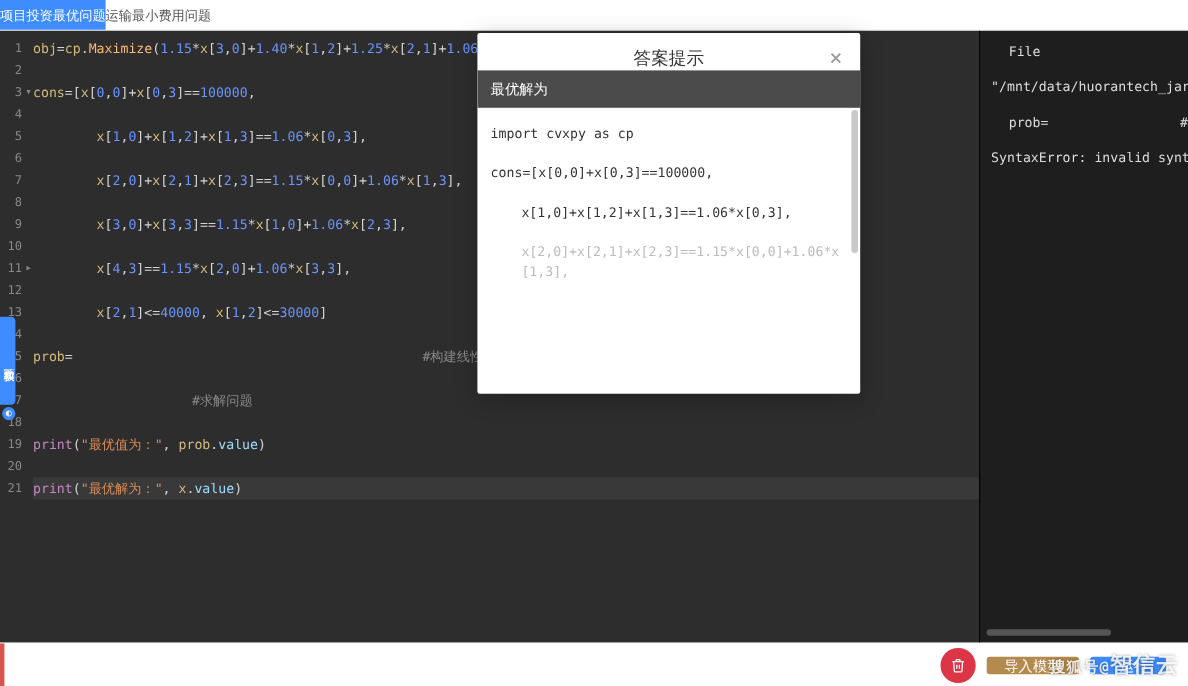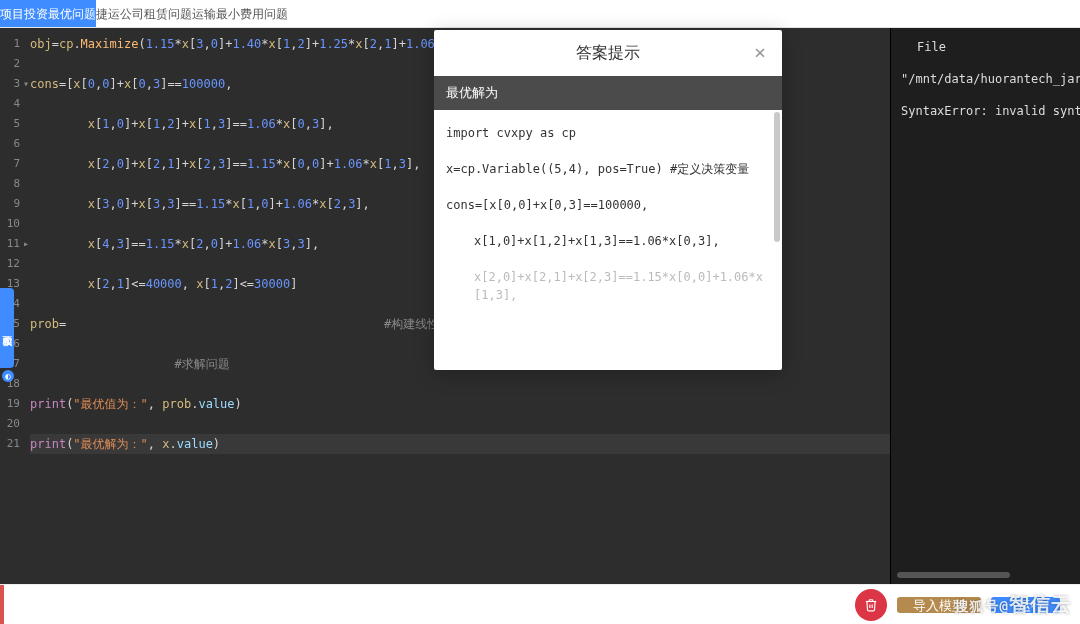--- a/index.html
+++ b/index.html
@@ -38,38 +38,37 @@
   .bottombar { height:40px; background:#fff; display:flex; align-items:center; justify-content:space-between; padding:0 20px 0 0; border-top:1px solid #eee; }
   .bb-left { flex:1; border-left:4px solid #d9534f; height:100%; }
   .bb-right { display:flex; align-items:center; gap:10px; }
   .btn { height:16px; padding:0 16px; border:none; border-radius:3px; font-size:13px; color:#fff; cursor:pointer; font-family:inherit; }
   .btn-trash { width:32px; height:32px; border-radius:50%; background:#dc3545; padding:0; display:flex; align-items:center; justify-content:center; }
   .btn-import { background:#b48a4e; }
   .btn-run { background:#3e8cff;padding-left:27px; }
 
   
   .modal { position:absolute; left:434px; top:30px; width:348px; background:#fff; box-shadow:0 4px 20px rgba(0,0,0,.25); border-radius:2px; z-index:10; overflow:hidden; }
-  .modal-head { height:46px; line-height:46px; text-align:center; color:#333; font-size:16px; position:relative; }
+  .modal-head { height:34px; line-height:46px; text-align:center; color:#333; font-size:16px; position:relative; }
   .modal-close { position:absolute; right:10px; top:10px; width:24px; height:24px; color:#999; font-size:20px; line-height:24px; text-align:center; cursor:pointer; }
   .modal-sub { background:#4b4b4b; color:#fff; font-size:13px; padding:8px 12px; }
   .modal-body { padding:14px 12px; font-family:Consolas,monospace; font-size:12px; color:#333; height:260px; overflow:hidden; position:relative; }
   .modal-body .mline { line-height:18px; margin-bottom:18px; white-space:pre-wrap; word-break:break-all; }
   .modal-body .mline.indent { padding-left:28px; }
   .modal-scroll { position:absolute; right:2px; top:2px; width:6px; height:50%; background:#c9c9c9; border-radius:3px; }
 
   
   .wm { position:absolute; right:8px; bottom:6px; font-size:20px; color:rgba(255,255,255,0.85); font-weight:bold; letter-spacing:1px; z-index:20; text-shadow:0 0 3px rgba(0,0,0,0.4); }
   .wm span.small { font-size:14px; }
 </style>
 </head>
 <body>
 
 <div class="tabs" id="tabs">
     <div class="tab active">项目投资最优问题</div>
-    <div class="tab">捷运公司租赁问题</div>
     <div class="tab">运输最小费用问题</div>
   </div>
 
 <div class="main">
   <div class="editor-pane">
     <div class="gutter" id="gutter">
         <div class="ln">1</div>
         <div class="ln">2</div>
         <div class="ln">3</div>
         <div class="ln">4</div>
@@ -115,20 +114,21 @@
         <div class="line hl"><span class="c-kw">print</span><span class="c-op">(</span><span class="c-str">"最优解为："</span><span class="c-op">, </span><span class="c-var">x</span><span class="c-op">.</span><span class="c-prop">value</span><span class="c-op">)</span></div>
       </div>
     <div class="side-handle">实验面板</div>
     <div class="side-circle">◐</div>
   <div class="fold" style="top: 46px;">▾</div>
       <div class="fold" style="top: 206px;">▸</div>
     </div>
   <div class="console-pane" id="console">
     <div class="cl" style="padding-left: 16px;">File</div>
       <div class="cl" style="padding-left: 0px;">"/mnt/data/huorantech_jar/py</div>
+      <div class="cl" style="padding-left: 16px;">prob=<span style="float: right;">#</span></div>
       <div class="cl" style="padding-left: 0px;"></div>
       <div class="cl" style="padding-left: 0px;">SyntaxError: invalid syntax</div>
       <div class="console-scroll">
         <div class="console-sb"></div>
       </div>
   </div>
 </div>
 
 <div class="bottombar">
   <div class="bb-left"></div>
@@ -147,21 +147,20 @@
 </div>
 
 <div class="modal">
   <div class="modal-head">
     <span>答案提示</span>
     <div class="modal-close">×</div>
   </div>
   <div class="modal-sub">最优解为</div>
   <div class="modal-body" id="modal-body">
     <div class="mline">import cvxpy as cp</div>
-      <div class="mline">x=cp.Variable((5,4), pos=True) #定义决策变量</div>
       <div class="mline">cons=[x[0,0]+x[0,3]==100000,</div>
       <div class="mline indent">x[1,0]+x[1,2]+x[1,3]==1.06*x[0,3],</div>
       <div class="mline indent" style="color: rgb(187, 187, 187);">x[2,0]+x[2,1]+x[2,3]==1.15*x[0,0]+1.06*x[1,3],</div>
       <div class="modal-scroll"></div>
   </div>
 </div>
 
 <div class="wm">
   <span class="small">搜狐号@</span><span>智信云</span>
 </div>

